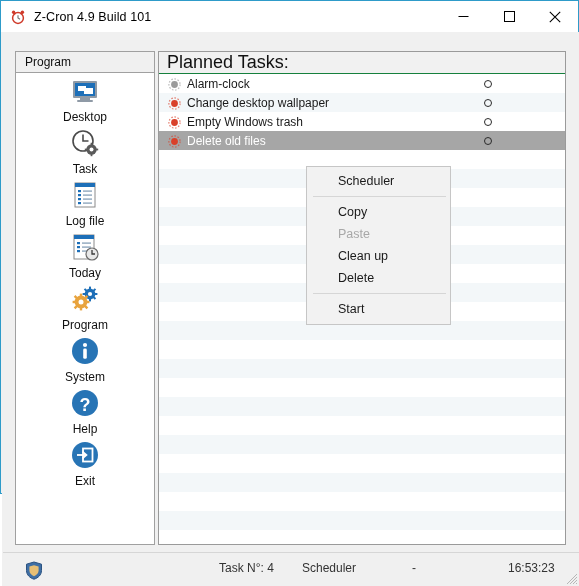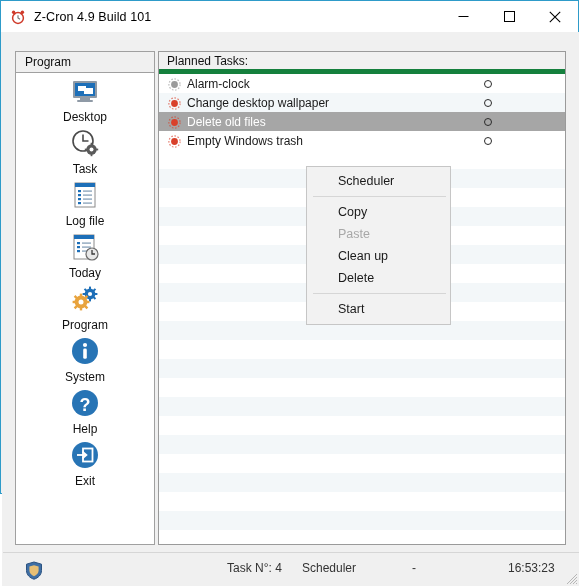--- a/index.html
+++ b/index.html
@@ -130,25 +130,25 @@
     box-sizing: border-box;
     overflow: hidden;
   }
   .list-header {
     position: absolute;
     left: 0; top: 0;
     width: 100%;
     height: 22px;
     box-sizing: border-box;
     background: #f1f1f1;
-    border-bottom: 5px solid #15803d;
+    border-bottom: 1px solid #15803d;
     display: flex;
     align-items: center;
     padding-left: 8px;
-    font-size: 12px;
+    font-size: 18px;
     color: #111;
   }
   .rows {
     position: absolute;
     left: 0; top: 22px;
     width: 100%;
     bottom: 0;
   }
   .row {
     position: relative;
@@ -449,34 +449,34 @@
             <div class="row-circle"></div>
           </div>
           <div class="row even">
             <div class="row-dot"><svg width="13" height="13" viewBox="0 0 13 13">
                 <circle cx="6.5" cy="6.5" r="5.6" fill="none" stroke="#d9402a" stroke-width="1.2" stroke-dasharray="1.6 1.6" opacity="0.65"></circle>
                 <circle cx="6.5" cy="6.5" r="3.4" fill="#d9402a"></circle>
               </svg></div>
             <div class="row-label">Change desktop wallpaper</div>
             <div class="row-circle"></div>
           </div>
+          <div class="row odd">
+            <div class="row-dot"><svg width="13" height="13" viewBox="0 0 13 13">
+                <circle cx="6.5" cy="6.5" r="5.6" fill="none" stroke="#d9402a" stroke-width="1.2" stroke-dasharray="1.6 1.6" opacity="0.65"></circle>
+                <circle cx="6.5" cy="6.5" r="3.4" fill="#d9402a"></circle>
+              </svg></div>
+            <div class="row-label">Empty Windows trash</div>
+            <div class="row-circle"></div>
+          </div>
           <div class="row even selected">
             <div class="row-dot"><svg width="13" height="13" viewBox="0 0 13 13">
                 <circle cx="6.5" cy="6.5" r="5.6" fill="none" stroke="#d9402a" stroke-width="1.2" stroke-dasharray="1.6 1.6" opacity="0.65"></circle>
                 <circle cx="6.5" cy="6.5" r="3.4" fill="#d9402a"></circle>
               </svg></div>
             <div class="row-label">Delete old files</div>
-            <div class="row-circle"></div>
-          </div>
-          <div class="row odd">
-            <div class="row-dot"><svg width="13" height="13" viewBox="0 0 13 13">
-                <circle cx="6.5" cy="6.5" r="5.6" fill="none" stroke="#d9402a" stroke-width="1.2" stroke-dasharray="1.6 1.6" opacity="0.65"></circle>
-                <circle cx="6.5" cy="6.5" r="3.4" fill="#d9402a"></circle>
-              </svg></div>
-            <div class="row-label">Empty Windows trash</div>
             <div class="row-circle"></div>
           </div>
           <div class="row odd"></div>
           <div class="row even"></div>
           <div class="row odd"></div>
           <div class="row even"></div>
           <div class="row odd"></div>
           <div class="row even"></div>
           <div class="row odd"></div>
           <div class="row even"></div>
@@ -506,21 +506,21 @@
         <div class="ctx-item">Start</div>
       </div>
 
     <div class="statusbar">
       <div class="status-shield">
         <svg width="18" height="19" viewBox="0 0 18 19">
           <path d="M9 1 L16.5 3.2 V9.5 C16.5 14 13 17 9 18.2 C5 17 1.5 14 1.5 9.5 V3.2 Z" fill="#3f6fa5" stroke="#2b5280" stroke-width="1"></path>
           <path d="M9 4.2 L13.6 5.6 V9.6 C13.6 12.4 11.4 14.4 9 15.2 C6.6 14.4 4.4 12.4 4.4 9.6 V5.6 Z" fill="#e8bf74"></path>
         </svg>
       </div>
-      <div class="status-cell" style="left:224px;">Task N°: 4</div>
+      <div class="status-cell" style="left:216px;">Task N°: 4</div>
       <div class="status-cell" style="left:299px;">Scheduler</div>
       <div class="status-cell" style="left:409px;">-</div>
       <div class="status-cell" style="left:505px;">16:53:23</div>
       <div class="grip">
         <svg width="14" height="14" viewBox="0 0 14 14">
           <g stroke="#b6b6b6" stroke-width="1">
             <path d="M13 3 L3 13"></path>
               <path d="M13 6 L6 13"></path>
               <path d="M13 9 L9 13"></path>
               <path d="M13 12 L12 13"></path>

